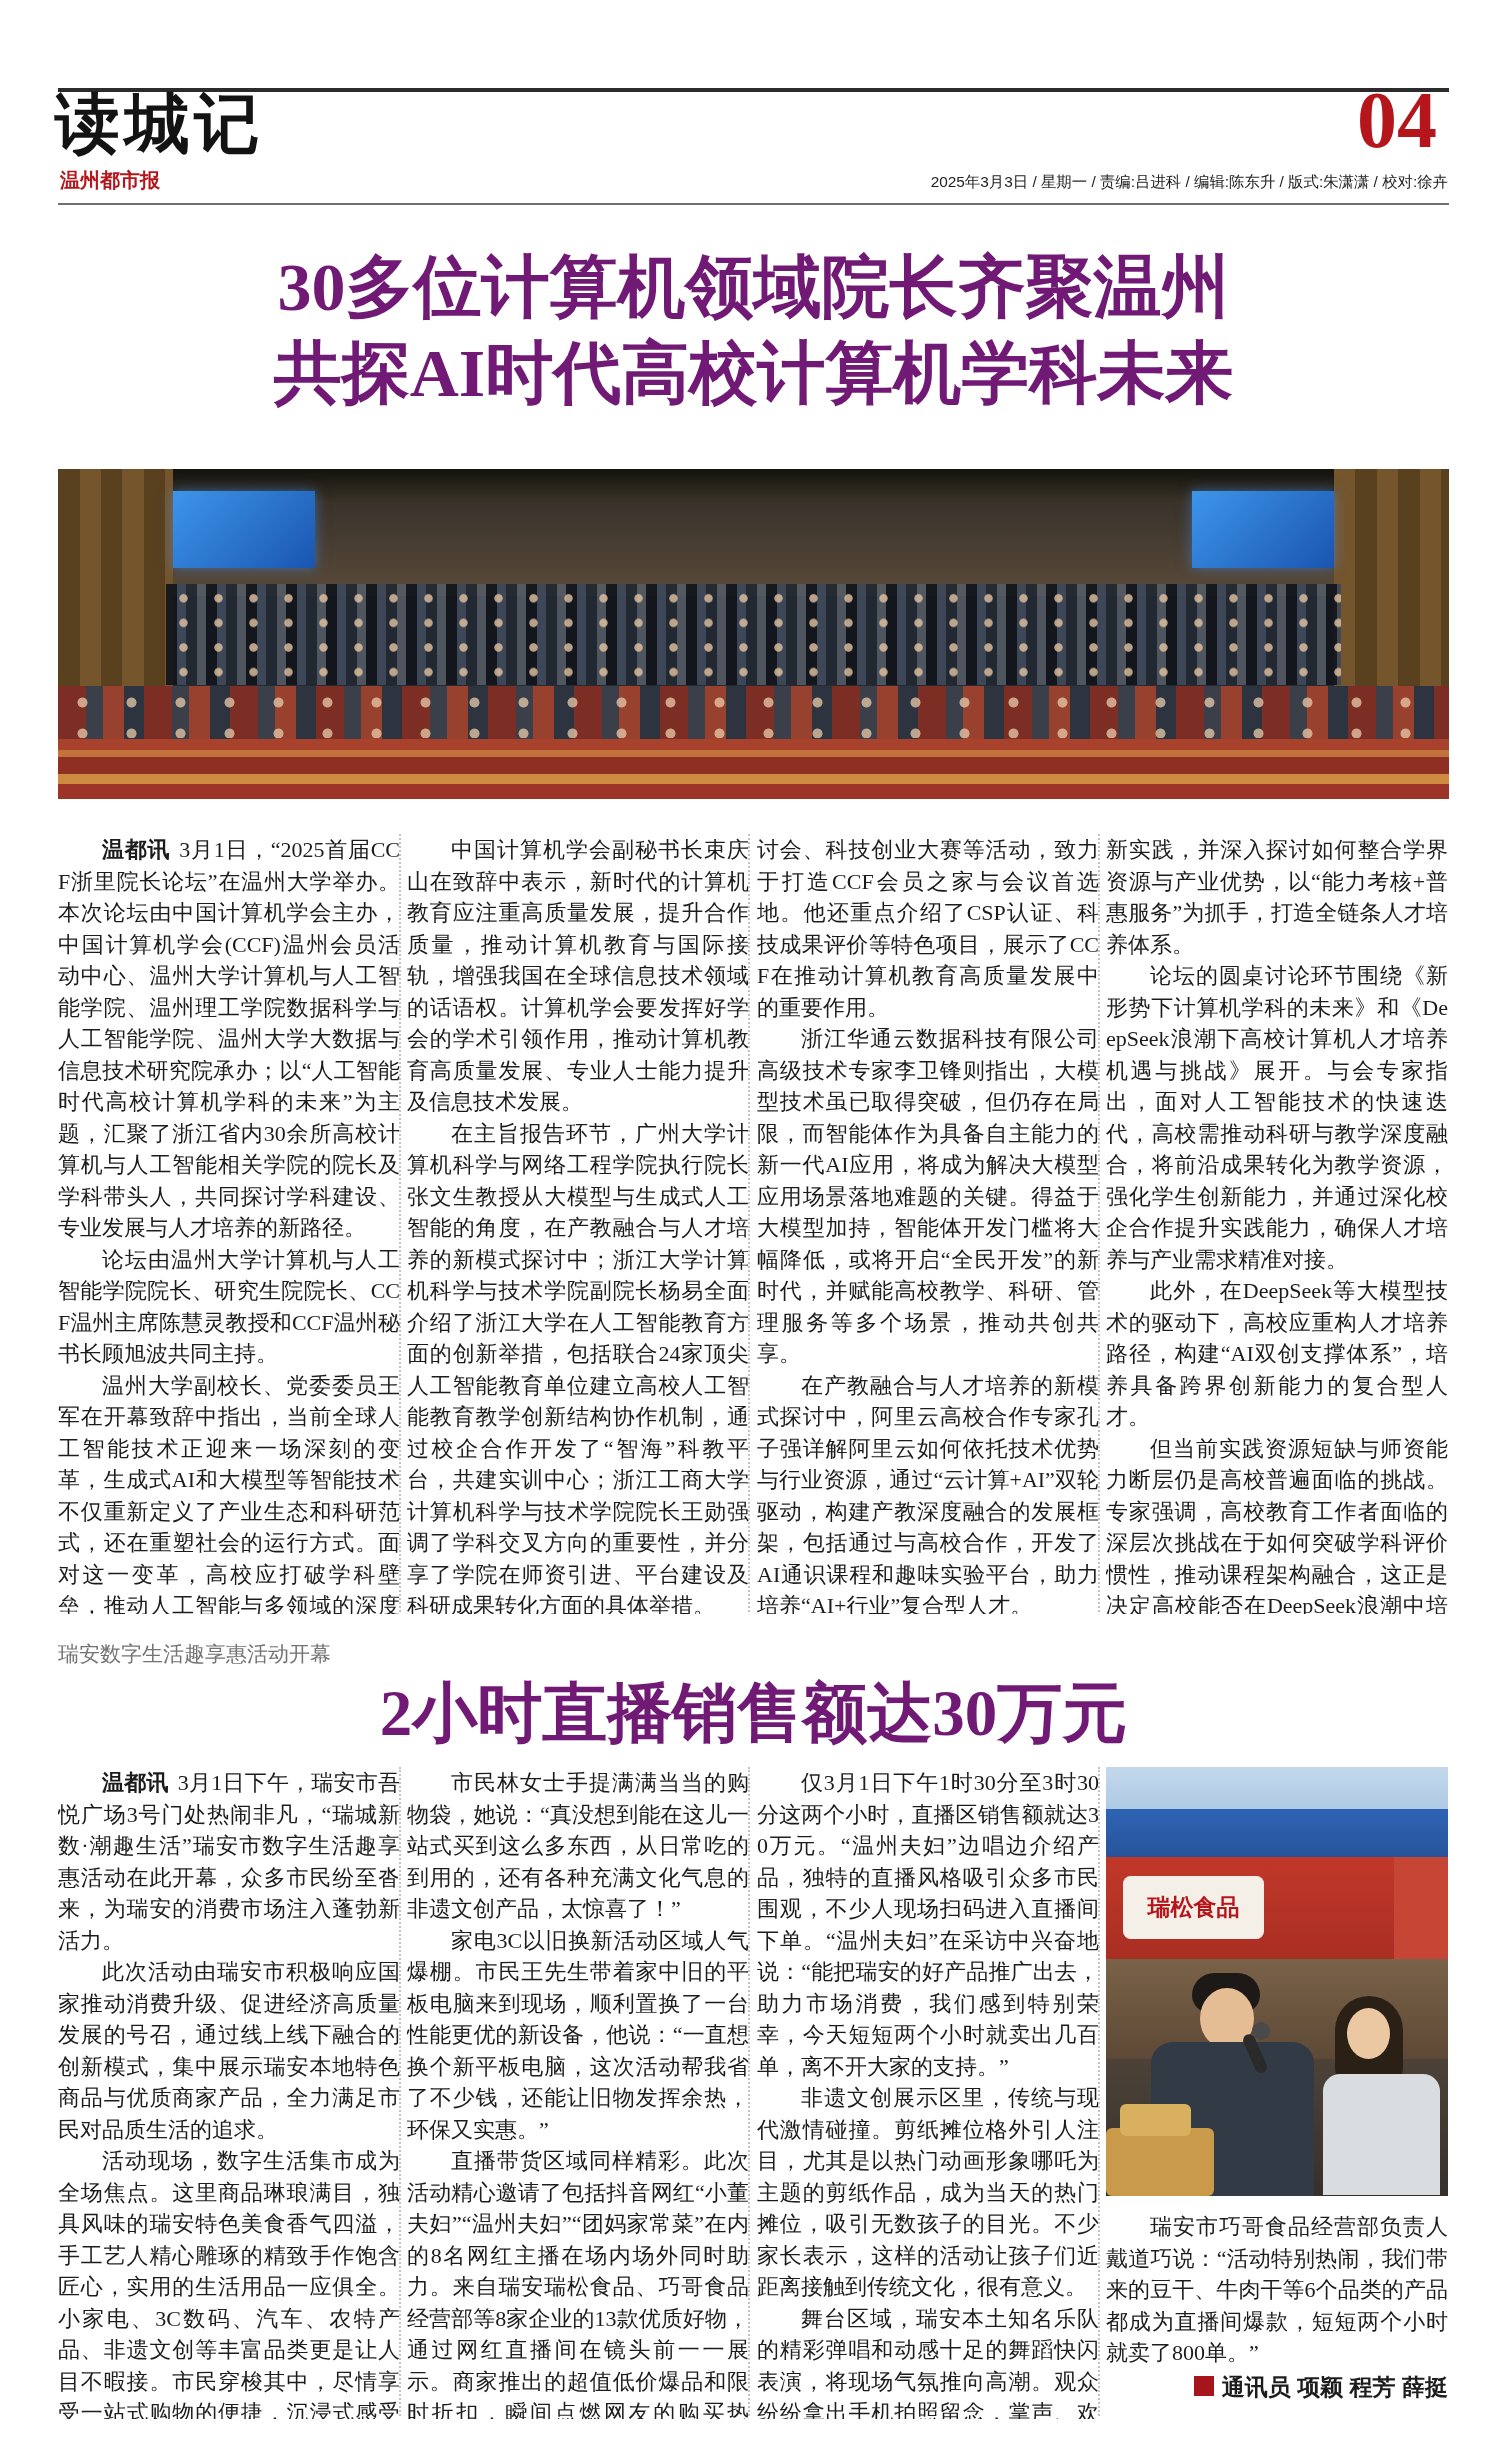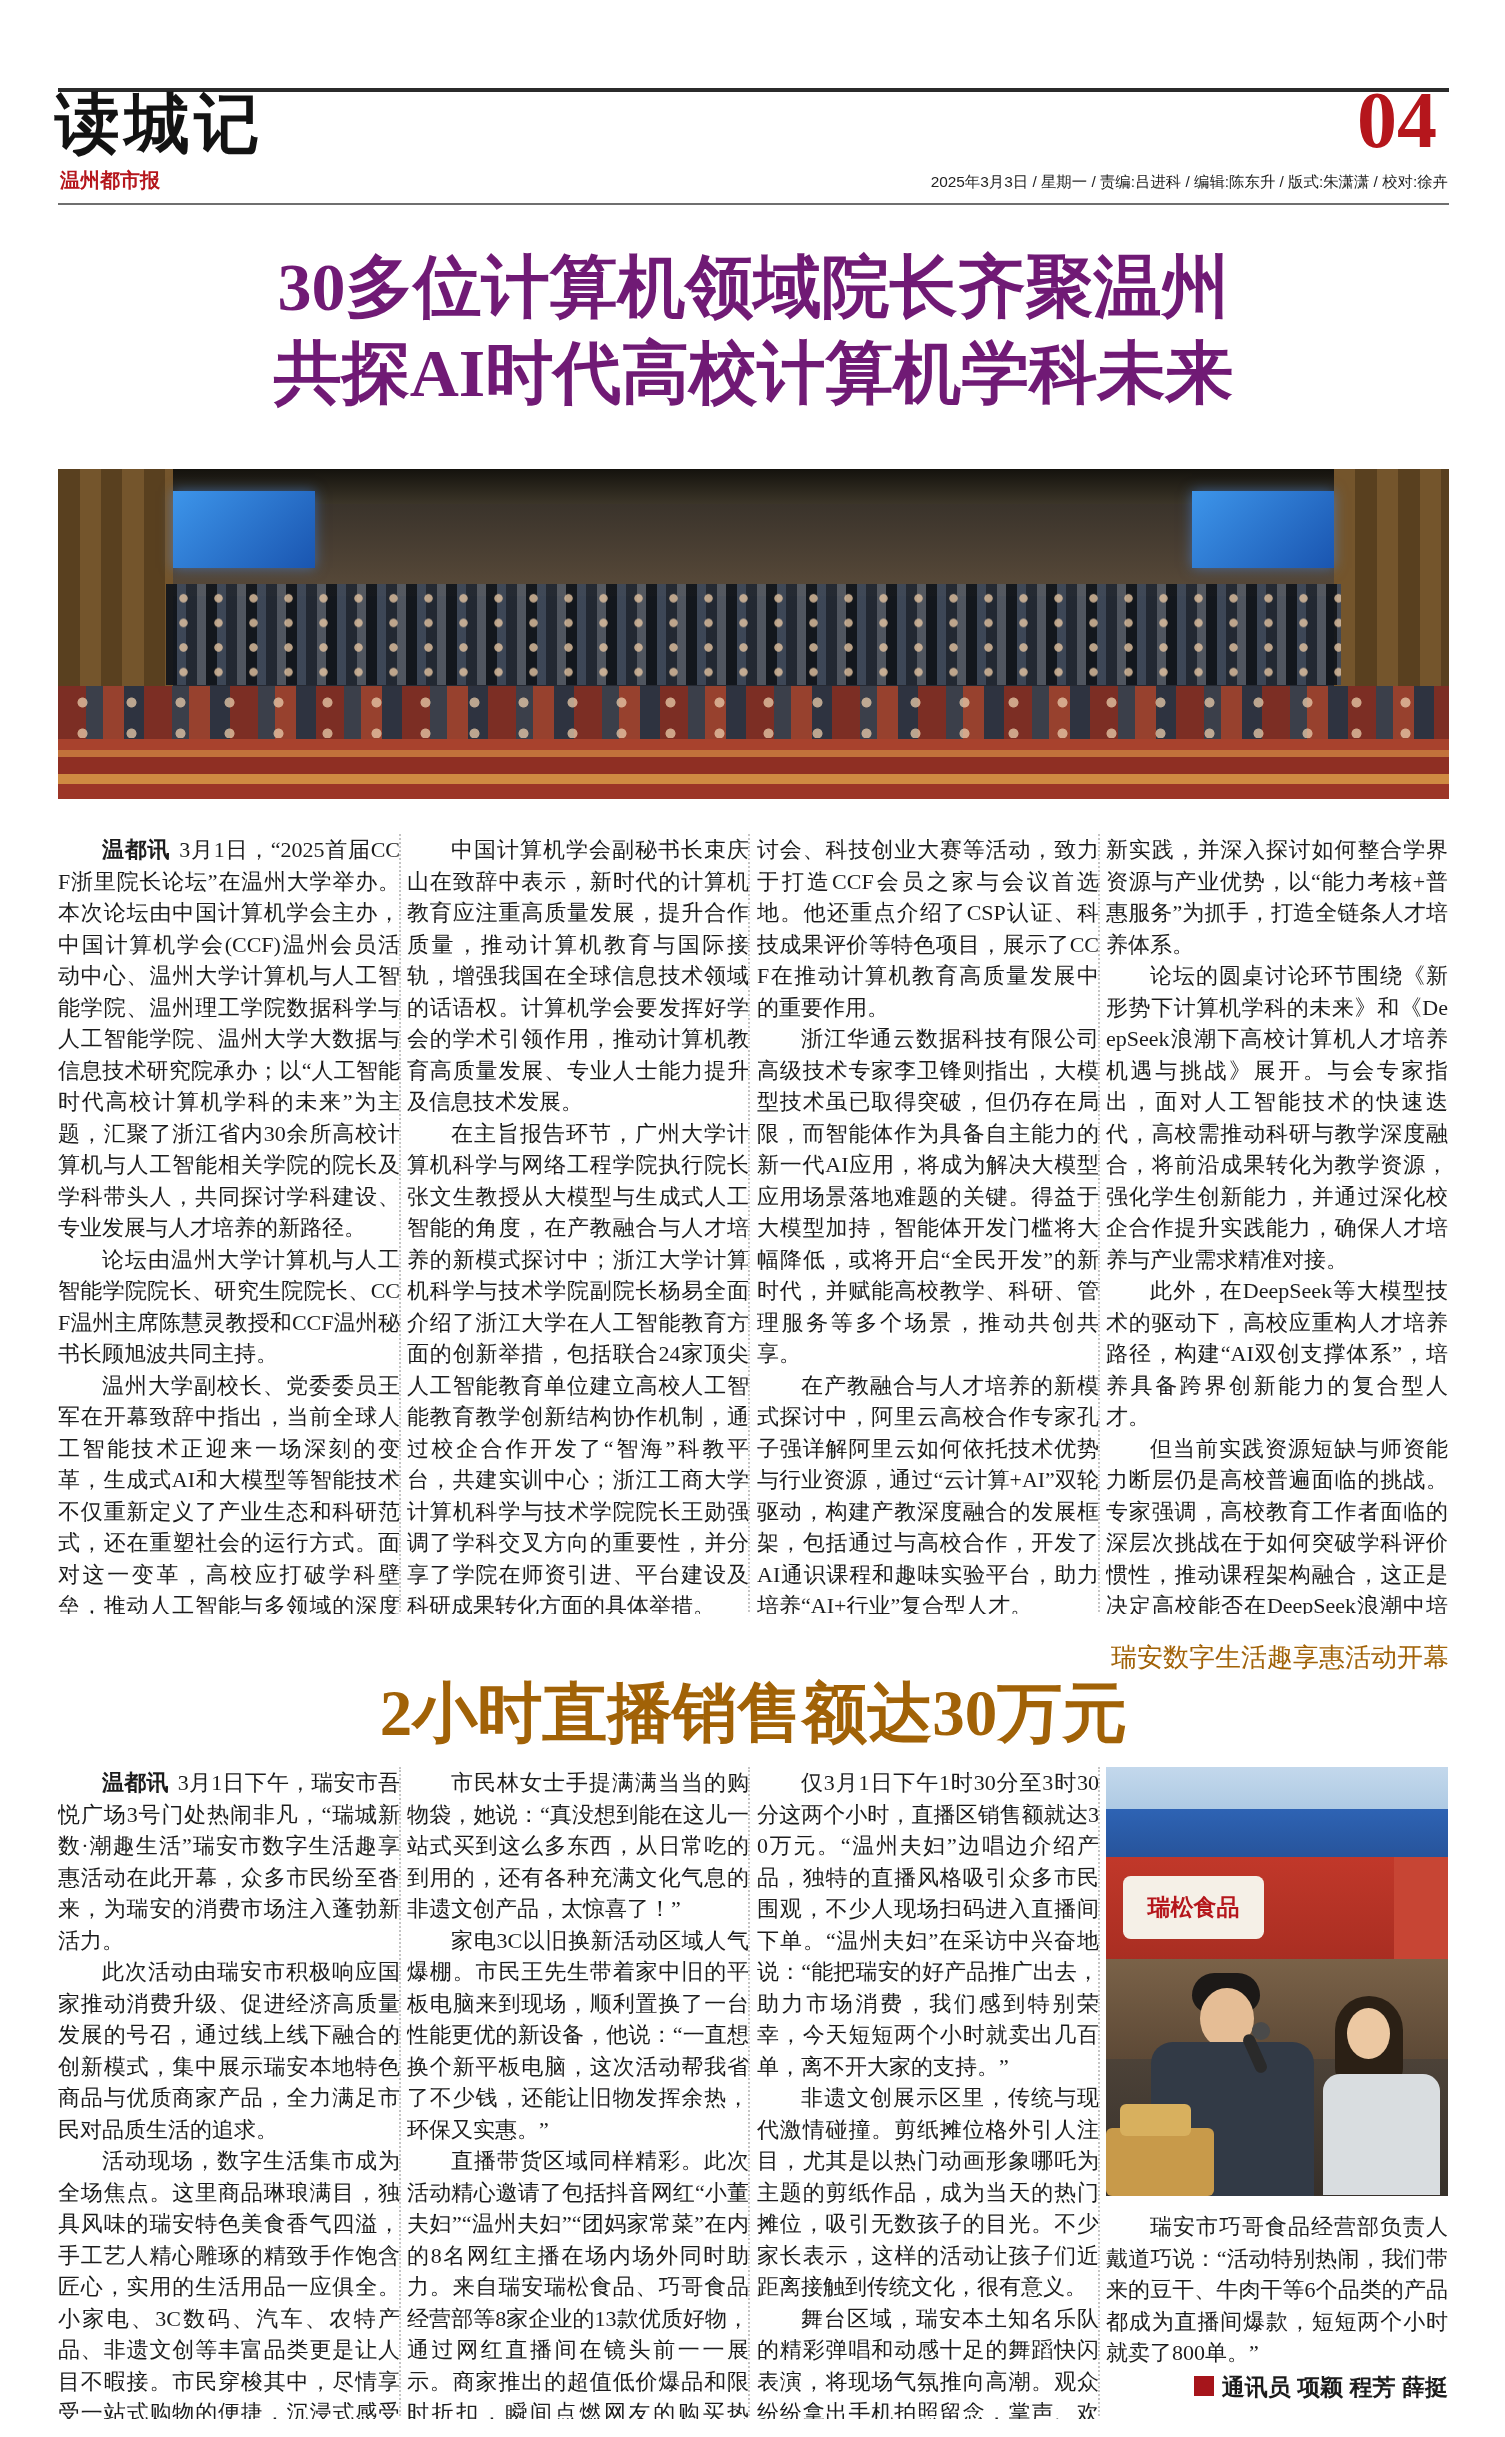--- a/index.html
+++ b/index.html
@@ -53,24 +53,24 @@
   .para{margin:0;text-indent:2em;}
   .cont{text-indent:0;}
   .lead{font-family:"Liberation Sans",sans-serif;font-weight:700;margin-right:9.2px;}
   .redsq{display:inline-block;width:20px;height:20px;margin-right:7.7px;vertical-align:-1.5px;}
   .vsep{position:absolute;width:0;border-left:2.3px dotted #c3c3c3;}
   .vsep.s1{left:399px;} .vsep.s2{left:748px;} .vsep.s3{left:1098px;}
   .vsep.a1{top:834px;height:778px;}
   .vsep.a2{top:1767px;height:649px;}
 
   
-  .kicker{position:absolute;left:58px;top:1640px;width:1391px;text-align:right;font-size:26px;
-        font-weight:500;font-family:"Liberation Sans",sans-serif;color:#a16207;}
+  .kicker{position:absolute;left:58px;top:1640px;width:1391px;text-align:left;font-size:21px;
+        font-weight:500;font-family:"Liberation Sans",sans-serif;color:#737373;}
   .a2-headline{position:absolute;left:58px;top:1676px;width:1391px;text-align:center;
-        font-size:65px;line-height:74px;font-weight:700;color:#a16207;}
+        font-size:65px;line-height:74px;font-weight:700;color:#701a75;}
   .a2-col{position:absolute;top:1767px;width:342px;height:652px;overflow:hidden;
         font-size:22px;line-height:31.5px;text-align:justify;text-justify:inter-ideograph;
         word-break:break-all;color:#1c1c1c;}
 
   .photo2{position:absolute;left:1106px;top:1767px;width:342px;height:429px;overflow:hidden;
         background:#6e5a44;}
   .ph2-sky{left:0;top:0;width:100%;height:73px;background:linear-gradient(#c3d8ec,#9fc0dd);}
   .ph2-banner{left:0;top:42px;width:100%;height:48px;background:linear-gradient(#2e63b4,#27549b);}
   .ph2-sign{left:0;top:90px;width:100%;height:102px;background:linear-gradient(#c1382a,#a92e22);}
   .ph2-logo{left:17px;top:109px;width:141px;height:63px;background:#f5f0e7;border-radius:7.7px;

